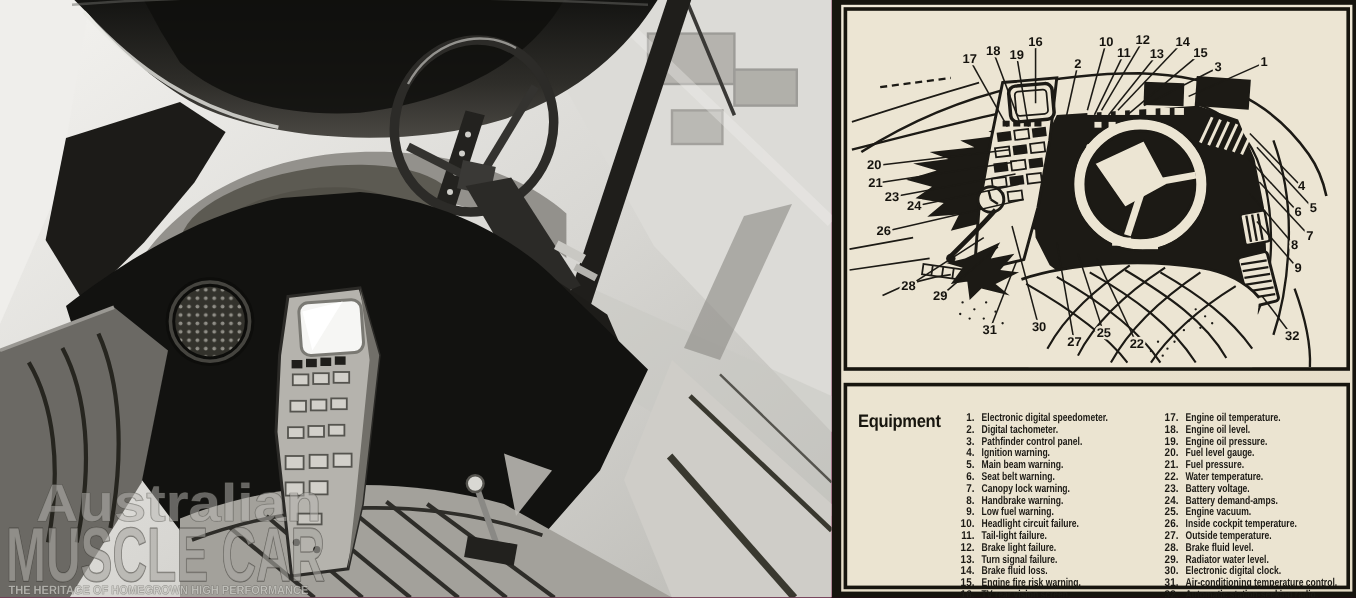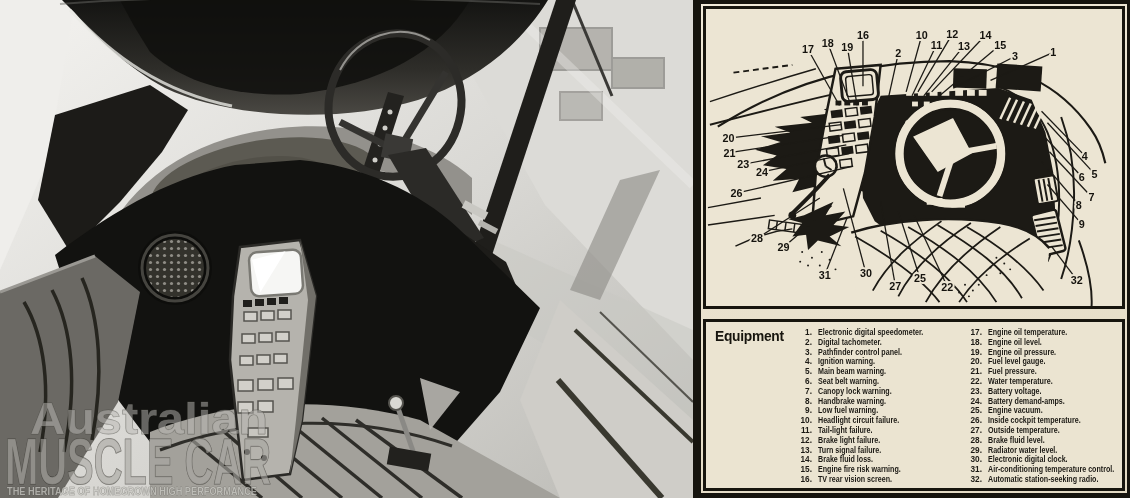--- a/index.html
+++ b/index.html
@@ -11,21 +11,21 @@
   
   .panel{flex:0 0 437px;width:437px;height:498px;background:#16140e;
          padding:4px 3px 5px 8px;box-sizing:border-box;}
   .panel-inner{position:relative;width:100%;height:100%;
                background:linear-gradient(165deg,#efe8d7 0%,#e9e1cd 55%,#e3dac4 100%);}
   .diagram-box{position:absolute;top:2px;left:2px;right:2px;height:303px;
                border:3px solid #17150e;background:#ece5d3;box-sizing:border-box;}
   .diagram-box svg{display:block;width:100%;height:100%;}
   .equip-box{position:absolute;top:315px;left:2px;right:2px;bottom:2px;
              border:3px solid #17150e;box-sizing:border-box;
-             display:flex;padding:5px 4px 0 9px;background:#ebe4d1;}
+             display:flex;padding:21px 4px 0 9px;background:#ebe4d1;}
   .equip-title{font-weight:bold;font-size:15px;color:#17150e;width:76px;
                transform:scaleX(.92);transform-origin:0 0;letter-spacing:-.3px;}
   .equip-col{flex:0 0 170px;}
   .equip-col.right{flex:1 1 auto;}
   .equip-row{display:flex;line-height:9.8px;font-size:9.4px;font-weight:bold;color:#1c1a15;}
   .equip-num{flex:0 0 22px;text-align:right;margin-right:6px;display:block;
              transform:scaleX(.88);transform-origin:100% 50%;}
   .equip-lbl{white-space:nowrap;display:block;transform:scaleX(.76);transform-origin:0 50%;}
   
   .ink{stroke:#1c1a15;fill:none;}

